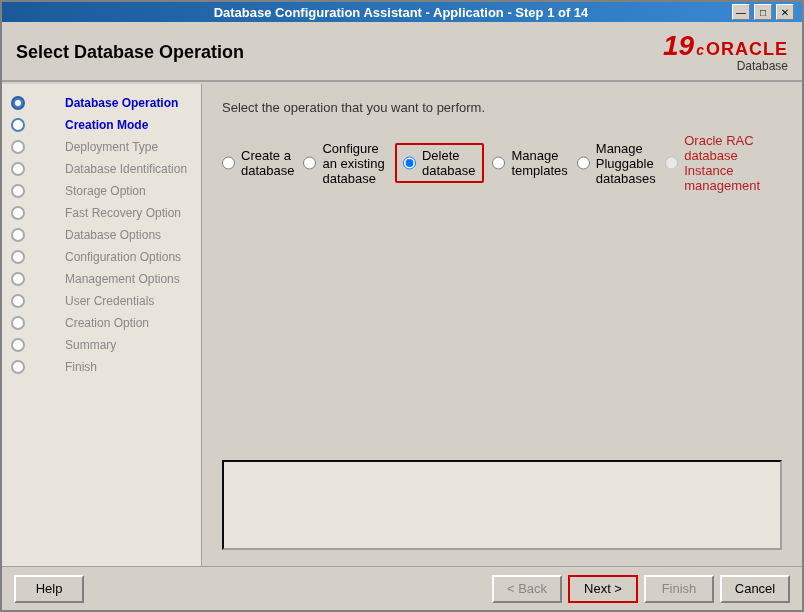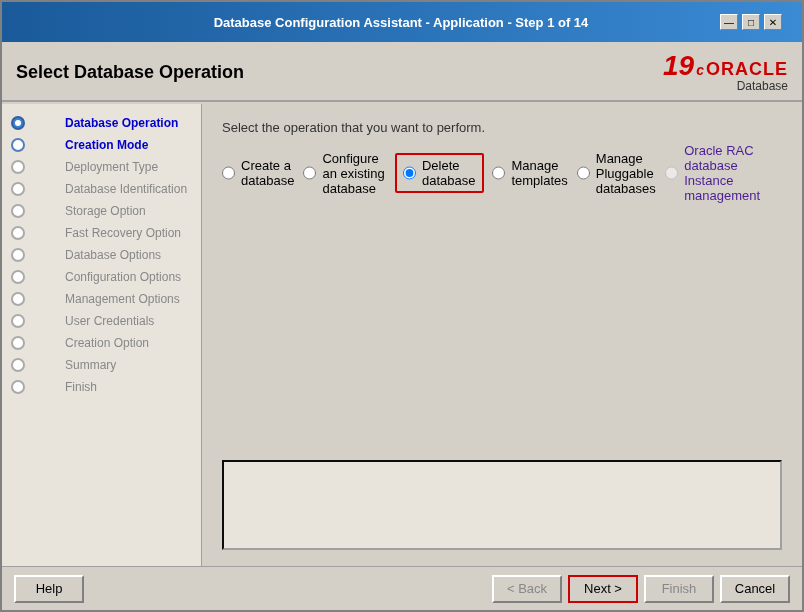--- a/index.html
+++ b/index.html
@@ -17,25 +17,25 @@
       height: 612px;
       display: flex;
       flex-direction: column;
       border: 2px solid #808080;
       background: #d4d0c8;
     }
 
     .title-bar {
       background: linear-gradient(to right, #1a5a9a, #3a8ad4);
       color: white;
-      height: 40px;
+      height: 20px;
       display: flex;
       align-items: center;
       justify-content: space-between;
-      padding: 0 20px;
+      padding: 0 8px;
       flex-shrink: 0;
     }
 
     .title-bar-text {
       font-size: 13px;
       font-weight: bold;
       flex: 1;
       text-align: center;
     }
 
@@ -184,20 +184,21 @@
     .sidebar-item .step-label.disabled {
       color: #888;
     }
 
     .main-content {
       flex: 1;
       padding: 16px 20px;
       background: #d4d0c8;
       display: flex;
       flex-direction: column;
+      gap: 10px;
     }
 
     .main-description {
       font-size: 13px;
       color: #333;
       margin-bottom: 8px;
     }
 
     .radio-group {
       display: flex;
@@ -218,21 +219,21 @@
       cursor: pointer;
     }
 
     .radio-item label {
       font-size: 13px;
       cursor: pointer;
       color: #000;
     }
 
     .radio-item label.disabled-label {
-      color: #4c1d95;
+      color: #b91c1c;
     }
 
     .delete-database-container {
       border: 2px solid #cc0000;
       border-radius: 2px;
       padding: 3px 6px;
       display: inline-flex;
       align-items: center;
       gap: 6px;
       background: #d4d0c8;

